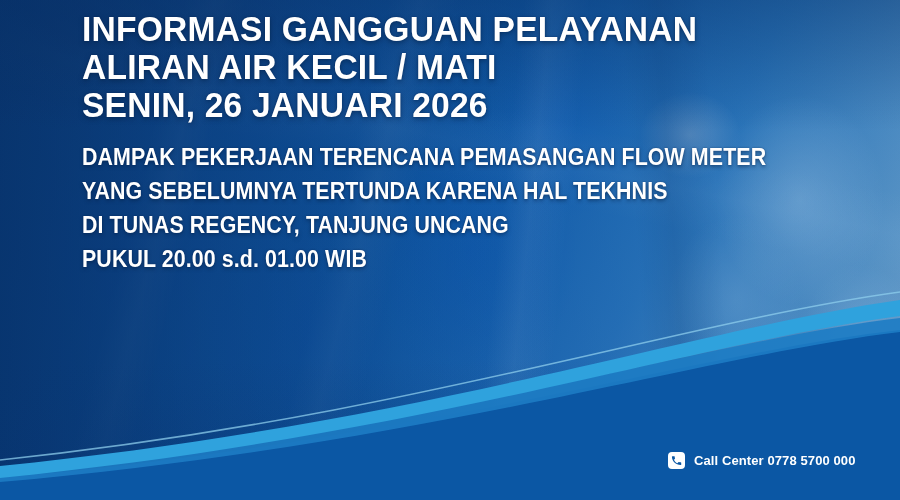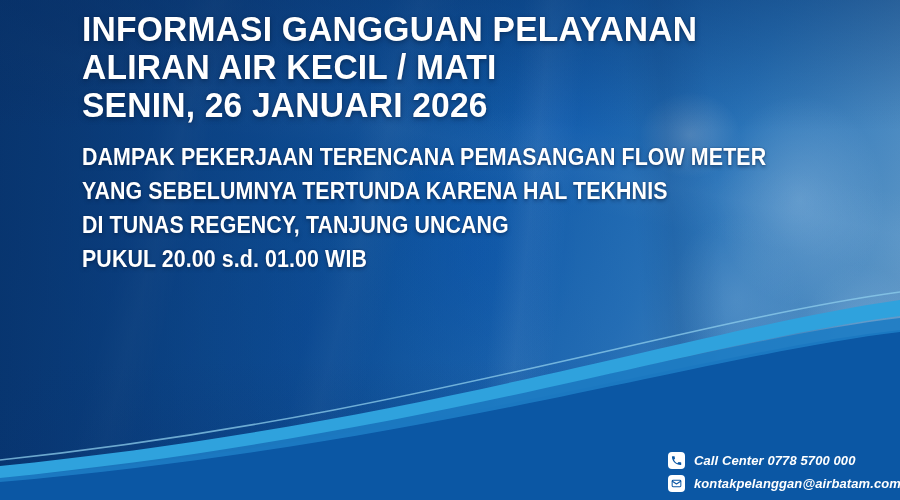--- a/index.html
+++ b/index.html
@@ -155,21 +155,20 @@
   }
   .contact-badge svg { display:block; }
   .contact-text {
     font-family:"Liberation Sans", sans-serif;
     font-weight:700;
     font-size:13px;
     line-height:15px;
     color:#ffffff;
     letter-spacing:.1px;
     white-space:nowrap;
-    font-style:italic;
   }
 </style>
 </head>
 <body>
 
 <div class="poster">
 
   <div class="photo-layer"></div>
   <div class="streaks"></div>
   <div class="tint-layer"></div>
@@ -211,25 +210,16 @@
 
     <div class="contact-row">
       <span class="contact-badge">
         <svg width="11" height="11" viewBox="0 0 24 24" fill="#0b57a4" aria-hidden="true">
           <path d="M6.6 10.8c1.6 3.1 4.1 5.6 7.2 7.2l2.4-2.4c.3-.3.8-.4 1.2-.3 1.2.4 2.5.6 3.9.6.6 0 1 .4 1 1V21c0 .6-.4 1-1 1C10.3 22 2 13.7 2 3.5c0-.6.4-1 1-1h4.1c.6 0 1 .4 1 1 0 1.3.2 2.6.6 3.9.1.4 0 .9-.3 1.2l-2.8 2.2z"></path>
         </svg>
       </span>
       <span class="contact-text">Call Center 0778 5700 000</span>
     </div>
 
-    <div class="contact-row">
-      <span class="contact-badge">
-        <svg width="11" height="11" viewBox="0 0 24 24" fill="none" stroke="#0b57a4" stroke-width="2.2" stroke-linecap="round" stroke-linejoin="round" aria-hidden="true">
-          <rect x="2.5" y="5" width="19" height="14" rx="2"></rect>
-          <path d="M3 7l9 6 9-6"></path>
-        </svg>
-      </span>
-      <span class="contact-text">kontakpelanggan@airbatam.com</span>
-    </div>
 
   </div>
 
 </div>
 
 </body></html>

